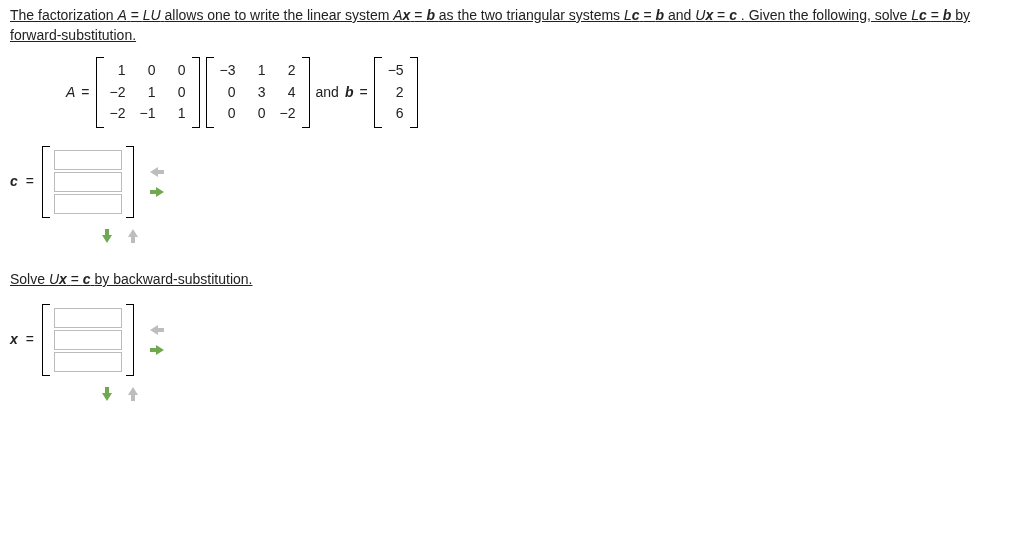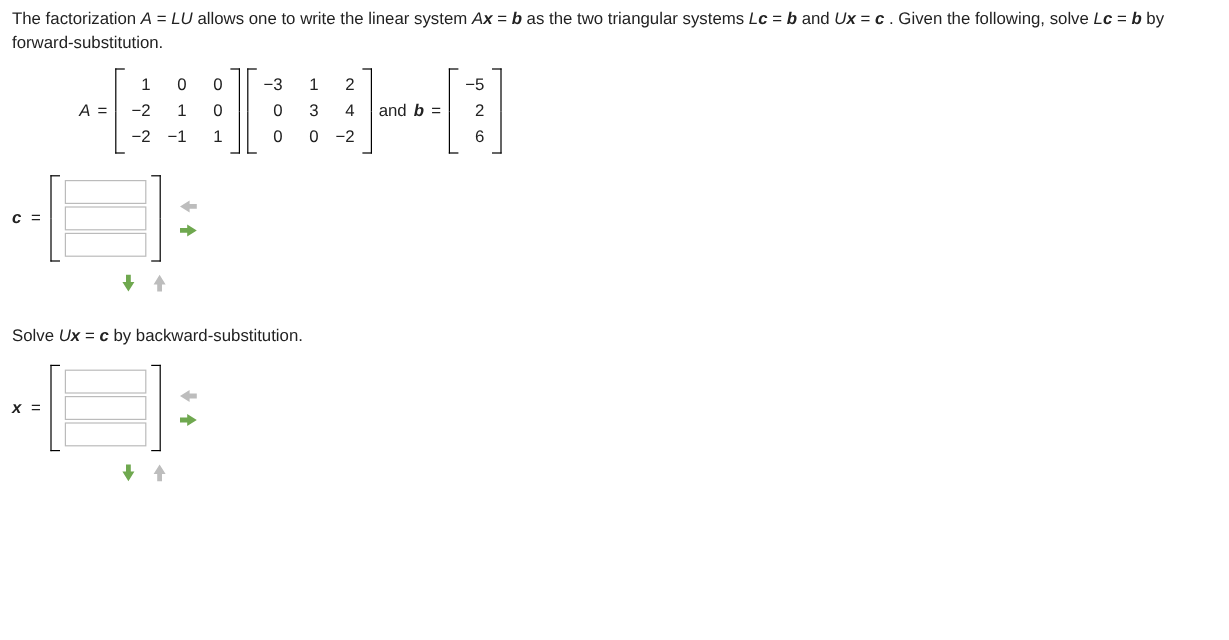--- a/index.html
+++ b/index.html
@@ -7,21 +7,21 @@
     font-size: 14px;
     color: #222;
     margin: 0;
     padding: 6px 10px;
     width: 1024px;
     box-sizing: border-box;
     line-height: 1.4;
   }
   .italic { font-style: italic; }
   .bolditalic { font-weight: bold; font-style: italic; }
-  .intro { margin-bottom: 12px; }
+  .intro { margin-bottom: 12px; text-decoration: underline; }
   .eq-row {
     display: flex;
     align-items: center;
     gap: 6px;
     margin: 6px 0 18px 56px;
   }
   .matrix {
     display: inline-flex;
     align-items: stretch;
   }
@@ -86,21 +86,21 @@
     align-items:center;
     justify-content:center;
     padding:0;
   }
   .arrow-btn svg { display:block; }
   .bottom-arrows {
     display: flex;
     gap: 4px;
     margin: 4px 0 26px 86px;
   }
-  .section-prompt { margin: 6px 0 8px 0; }
+  .section-prompt { margin: 6px 0 8px 0; text-decoration: underline; }
 </style>
 </head>
 <body>
 
 <div class="intro">
   <span>The factorization </span>
   <span class="italic">A</span>
   <span> = </span>
   <span class="italic">LU</span>
   <span> allows one to write the linear system </span>

